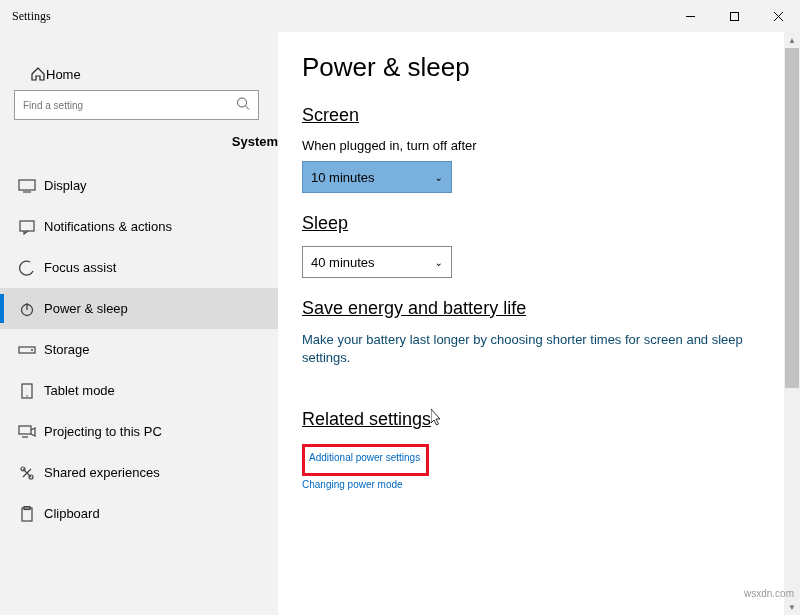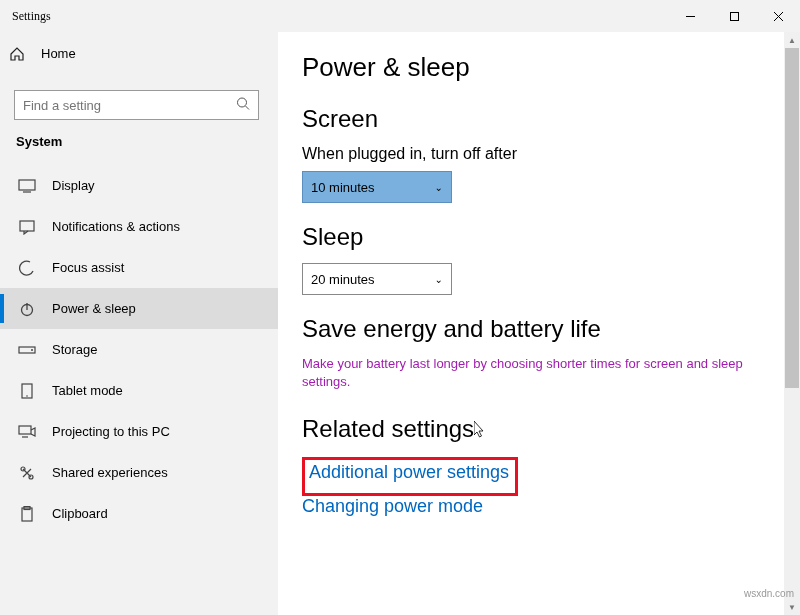--- a/index.html
+++ b/index.html
@@ -4,42 +4,42 @@
   <style>
     * { box-sizing: border-box; margin: 0; padding: 0; }
     body { font-family: "Segoe UI", Arial, sans-serif; font-size: 13px; color: #000; background: #fff; width: 800px; height: 615px; overflow: hidden; position: relative; }
     .titlebar { height: 32px; display: flex; align-items: center; padding-left: 12px; background: #f2f2f2; }
     .titlebar-title { font-size: 12px; font-family: Liberation Serif, serif; }
     .titlebar-controls { margin-left: auto; display: flex; }
     .titlebar-btn { width: 44px; height: 32px; display: flex; align-items: center; justify-content: center; font-size: 11px; font-family: "Segoe UI Symbol", Arial; }
     .titlebar-btn svg { width: 11px; height: 11px; }
     .container { display: flex; height: calc(615px - 32px); }
     .sidebar { width: 278px; background: #f2f2f2; padding-top: 14px; }
-    .home-row { display: flex; align-items: flex-start; height: 36px; padding-left: 9px; gap: 16px; cursor: default; }
+    .home-row { display: flex; align-items: flex-end; height: 36px; padding-left: 30px; cursor: default; }
     .home-row .icon { width: 16px; display: flex; justify-content: center; }
     .search-wrap { padding: 8px 14px 14px 14px; }
     .search { position: relative; height: 30px; border: 1px solid #999; background: #fff; width: 245px; display: flex; align-items: center; }
-    .search input { border: none; outline: none; width: 100%; padding: 0 30px 0 8px; font-size: 13px; background: transparent; font-family: inherit; }
+    .search input { border: none; outline: none; width: 100%; padding: 0 30px 0 8px; font-size: 10px; background: transparent; font-family: inherit; }
     .search .search-icon { position: absolute; right: 8px; top: 50%; transform: translateY(-50%); }
-    .section-title { font-weight: 600; font-size: 13px; padding: 0 0 8px 16px; }
+    .section-title { font-weight: 600; font-size: 13px; padding: 0 0 8px 16px; text-align: right; }
     .nav { margin-top: 8px; }
-    .nav-item { display: flex; align-items: center; height: 41px; padding-left: 18px; gap: 16px; cursor: default; position: relative; }
+    .nav-item { display: flex; align-items: center; height: 41px; padding-left: 18px; gap: 8px; cursor: default; position: relative; }
     .nav-item.selected { background: #dcdcdc; }
     .nav-item.selected::before { content: ""; position: absolute; left: 0; top: 6px; bottom: 6px; width: 4px; background: #0078d4; }
     .nav-item .icon { width: 18px; display: flex; justify-content: center; align-items: center; }
     .main { flex: 1; padding: 20px 24px 0 24px; overflow-y: auto; position: relative; }
     h1 { font-size: 26px; font-weight: 400; margin-bottom: 22px; }
-    h2 { font-size: 24px; font-weight: 400; margin-top: 8px; margin-bottom: 12px; }
-    .field-label { font-size: 16px; margin-bottom: 8px; }
+    h2 { font-size: 18px; font-weight: 400; margin-top: 8px; margin-bottom: 12px; text-decoration: underline; }
+    .field-label { font-size: 13px; margin-bottom: 8px; }
     .dropdown { height: 19px; border: 1px solid #888; display: flex; align-items: center; justify-content: space-between; padding: 15px 8px; width: 150px; font-size: 13px; margin-bottom: 2px; }
     .dropdown.highlight { background: #7ab0dd; border-color: #5a8fbf; }
     .chev { font-size: 10px; }
     .section-gap { margin-top: 20px; }
-    .body-text { font-size: 13px; color: #a21caf; margin-bottom: 4px; line-height: 1.4; }
-    .link { color: #0067c0; font-size: 18px; cursor: pointer; display: inline-block; margin-bottom: 6px; }
+    .body-text { font-size: 13px; color: #0c4a6e; margin-bottom: 22px; line-height: 1.4; }
+    .link { color: #0067c0; font-size: 10px; cursor: pointer; display: inline-block; margin-bottom: 6px; }
     .redbox { border: 3px solid #e81123; padding: 2px 6px 4px 4px; display: inline-block; margin-top: 2px; }
     .scrollbar { position: absolute; right: 0; top: 0; bottom: 0; width: 16px; background: #f0f0f0; display: flex; flex-direction: column; align-items: center; }
     .scroll-arrow { height: 16px; display: flex; align-items: center; justify-content: center; font-size: 8px; color: #777; }
     .scroll-thumb { width: 14px; background: #c2c2c2; position: absolute; top: 16px; height: 340px; left: 1px; }
     .cursor { position: absolute; width: 12px; height: 18px; pointer-events: none; }
     .watermark { position: absolute; bottom: 16px; right: 6px; font-size: 10px; color: #999; }
   </style>
 </head>
 <body>
 
@@ -176,21 +176,21 @@
 
     <h2>Screen</h2>
     <div class="field-label">When plugged in, turn off after</div>
     <div class="dropdown highlight">
       <span>10 minutes</span>
       <span class="chev">⌄</span>
     </div>
 
     <h2 class="section-gap">Sleep</h2>
     <div class="dropdown">
-      <span>20 minutes</span>
+      <span>40 minutes</span>
       <span class="chev">⌄</span>
     </div>
 
     <h2 class="section-gap">Save energy and battery life</h2>
     <div class="body-text">Make your battery last longer by choosing shorter times for screen and sleep settings.</div>
 
     <h2 class="section-gap" style="display:inline-block">Related settings</h2>
     <svg class="cursor" style="position:relative; left:-4px; top:2px" width="12" height="18" viewBox="0 0 12 18">
         <path d="M0 0 L0 14 L3 11 L5.5 16 L7.5 15 L5 10 L9 10 Z" fill="#fff" stroke="#000" stroke-width="0.8"></path>
       </svg>

